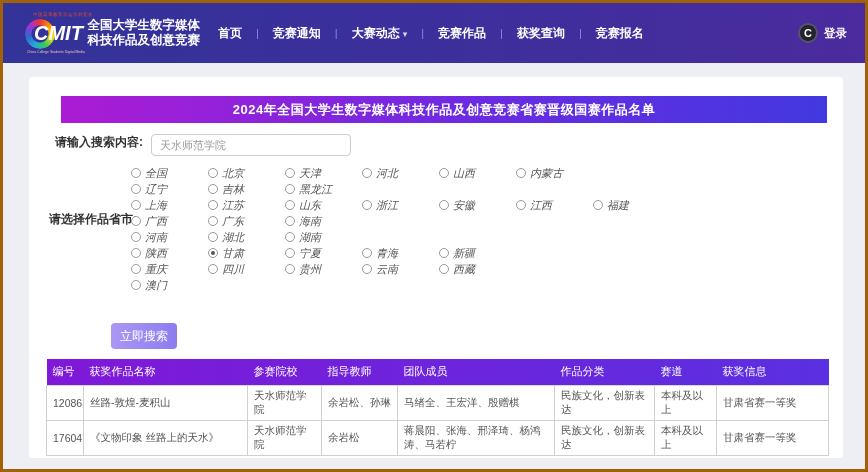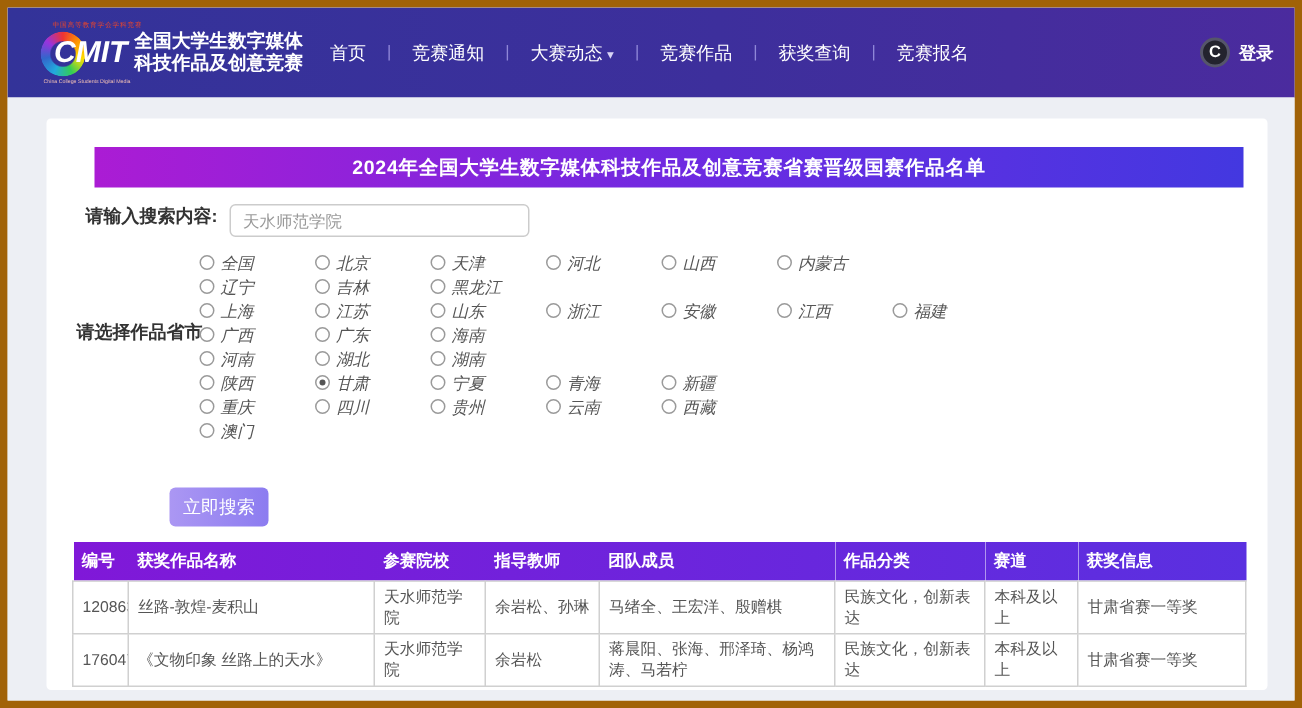--- a/index.html
+++ b/index.html
@@ -1,34 +1,34 @@
 <!DOCTYPE html>
 <html><head>
 <meta charset="utf-8">
 <style>
   * { margin:0; padding:0; box-sizing:border-box; }
   html,body { width:868px; height:472px; }
   body { font-family:"Liberation Sans","DejaVu Sans",sans-serif; }
-  .page { position:relative; width:868px; height:472px; border:5px solid #a16207; background:#edeff4; overflow:hidden; }
+  .page { position:relative; width:868px; height:472px; border:3px solid #a16207; background:#edeff4; overflow:hidden; }
 
   
   .topbar { position:absolute; left:0; top:0; width:862px; height:60px;
     background:linear-gradient(90deg,#333399 0%,#3d2f9c 55%,#4b2b9e 100%);
     display:flex; align-items:center; }
   .logo-wrap { display:flex; align-items:center; margin-left:22px; width:175px; flex:0 0 auto; }
   .logo-mark { position:relative; width:86px; height:44px; }
   .logo-tagline { position:absolute; top:1px; left:8px; width:100%; font-size:4.5px; color:#e8452c; letter-spacing:.5px; white-space:nowrap; overflow:hidden; }
   .logo-ring { position:absolute; left:0; top:8px; width:30px; height:30px; border-radius:50%;
     background:conic-gradient(#e33,#f90,#fd0,#3c5,#2ad,#36c,#93d,#e33);
     -webkit-mask:radial-gradient(circle, transparent 8px, #000 9px); mask:radial-gradient(circle, transparent 8px, #000 9px); }
   .logo-cmit { position:absolute; left:9px; top:11px; font-size:20px; font-weight:bold; font-style:italic; color:#fff; letter-spacing:0px; }
   .logo-en { position:absolute; left:2px; bottom:1px; width:100%; font-size:3.5px; color:#f2c0b5; white-space:nowrap; overflow:hidden; }
   .logo-cn { margin-left:4px; color:#fff; font-weight:bold; font-size:12.5px; line-height:15px; white-space:nowrap; }
   .nav { display:flex; align-items:center; margin-left:18px; gap:14px; }
-  .nav-item { color:#fff; font-size:12px; font-weight:normal; text-decoration:none; cursor:pointer; white-space:nowrap; }
+  .nav-item { color:#fff; font-size:12px; font-weight:bold; text-decoration:none; cursor:pointer; white-space:nowrap; }
   .nav-sep { color:#8f87d8; font-size:11px; }
   .caret { font-size:9px; margin-left:3px; color:#d9d4f5; }
   .login-wrap { margin-left:auto; margin-right:18px; display:flex; align-items:center; gap:6px; }
   .avatar { width:20px; height:20px; border-radius:50%; background:#23232e; border:2px solid #55556a;
     color:#fff; font-size:11px; font-weight:bold; display:flex; align-items:center; justify-content:center; }
   .login-label { color:#fff; font-size:11.5px; font-weight:bold;font-family:Liberation Serif, serif; }
 
   
   .main { position:absolute; left:0; top:60px; width:862px; height:406px; background:#edeff4; }
   .card { position:absolute; left:26px; top:14px; width:814px; height:381px; background:#fff; border-radius:3px; }
@@ -49,21 +49,21 @@
   .province-option { display:flex; align-items:center; gap:4px; cursor:pointer; }
   .radio { width:10px; height:10px; border:1px solid #9a9a9a; border-radius:50%; background:#fff; flex:0 0 auto; position:relative; }
   .radio.checked::after { content:""; position:absolute; left:2px; top:2px; width:4px; height:4px; border-radius:50%; background:#555; }
   .province-name { font-size:11px; color:#555;font-style:italic; }
 
   .search-btn { position:absolute; left:82px; top:246px; width:66px; height:26px; border:none; border-radius:4px;
     background:linear-gradient(90deg,#ab97f3,#8c7cf0); color:#fff; font-size:12px; cursor:pointer; font-family:inherit; }
 
   .result-table { position:absolute; left:17px; top:282px; width:782px; border-collapse:collapse; table-layout:fixed; }
   .result-table th { background:linear-gradient(90deg,#8018d8,#5a30e0); background-attachment:fixed;
-    color:#fff; font-size:11px; font-weight:bold; text-align:left; height:26px; padding:0 6px; white-space:nowrap; overflow:hidden; }
+    color:#fff; font-size:11px; font-weight:normal; text-align:left; height:26px; padding:0 6px; white-space:nowrap; overflow:hidden; }
   .thead-grad { background:linear-gradient(90deg,#8018d8,#5a30e0); }
   .thead-grad th { background:transparent; }
   .result-table td { border:1px solid #d0d0d0; font-size:10.5px; color:#555; height:35px; padding:2px 6px; background:#fff; overflow:hidden; }
   .result-table tr.body-row td { border-top:1px solid #d8d8d8; }
 </style>
 </head>
 <body>
 
 <div class="page">
 

